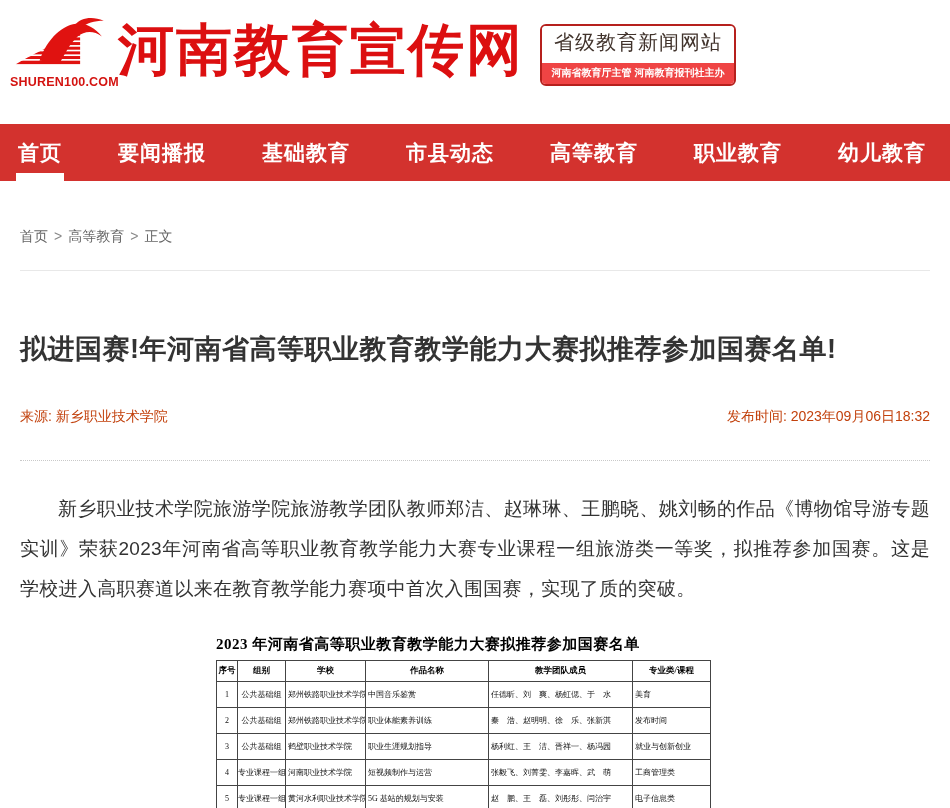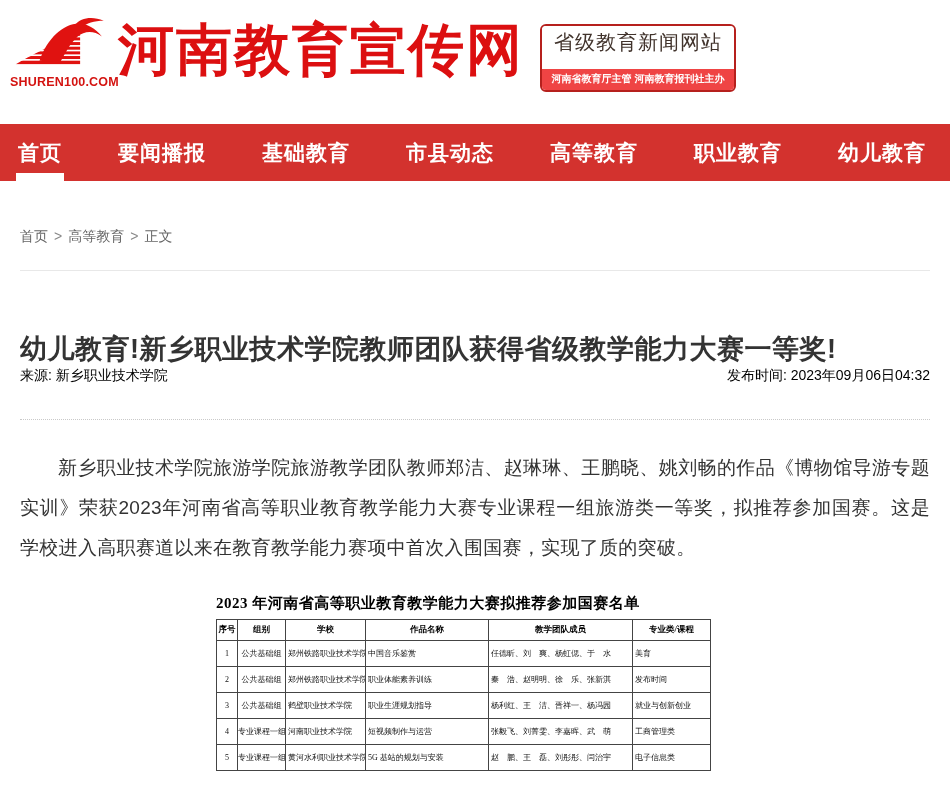--- a/index.html
+++ b/index.html
@@ -8,21 +8,21 @@
   .page { position:relative; width:950px; height:808px; overflow:hidden; background:#fff; }
 
   
   .site-header { height:124px; background:#fff; }
   .logo-row { display:flex; align-items:flex-start; padding:16px 0 0 10px; }
   .logo-block { width:100px; text-align:center; cursor:pointer; }
   .logo-domain { font-size:12.5px; font-weight:bold; color:#d41411; letter-spacing:.2px; margin-top:1px; }
   .site-title { font-family:"Liberation Serif", serif; font-size:56px; font-weight:900; color:#dc0f10;
                 line-height:1; margin:6px 0 0 8px; letter-spacing:2px; white-space:nowrap; }
   .badge { margin:8px 0 0 16px; border:2px solid #b6201d; border-radius:6px; overflow:hidden; flex:0 0 auto; }
-  .badge-top { background:#fff; padding:3px 12px 13px; font-family:"Liberation Serif", serif;
+  .badge-top { background:#fff; padding:3px 12px 7px; font-family:"Liberation Serif", serif;
                font-size:20px; color:#41332c; text-align:left; letter-spacing:1px; white-space:nowrap; }
   .badge-bottom { background:#ef4444; color:#fff; font-size:10px; font-weight:bold;
                   padding:3px 6px 4px; text-align:center; white-space:nowrap; }
 
   
   .main-nav { background:#d3322e; height:57px; display:flex; justify-content:space-between;
               align-items:stretch; padding:0 24px 0 18px; }
   .nav-item { position:relative; display:flex; align-items:center; color:#fff; font-size:21px;
               font-weight:bold; text-decoration:none; letter-spacing:1px; cursor:pointer; }
   .nav-item.active::after { content:""; position:absolute; left:50%; bottom:0; transform:translateX(-50%);
@@ -30,21 +30,21 @@
 
   
   .breadcrumb { margin:47px 20px 12px; font-size:14px; color:#666; }
   .bc-item { color:#666; text-decoration:none; cursor:pointer; }
   .bc-sep { color:#888; margin:0 6px; }
   .divider { border-bottom:1px solid #e8e8e8; margin:24px 20px 0; }
 
   
   .article { padding:0 20px; }
   .article-title { margin-top:60px; font-size:27px; font-weight:bold; color:#333; letter-spacing:.5px; }
-  .meta-row { display:flex; justify-content:space-between; font-size:14px; color:#000000; }
+  .meta-row { display:flex; justify-content:space-between; margin-top:41px; font-size:14px; color:#c2410c; }
   .dotted { border-bottom:1px dotted #c9c9c9; margin-top:34px; }
   .body-text { margin-top:28px; font-size:19px; color:#333; line-height:40px; text-align:justify;
                text-indent:2em; letter-spacing:.3px; }
 
   
   .table-figure { margin:25px 0 0 196px; width:496px; font-family:"Liberation Serif", serif; color:#000; }
   .table-title { text-align:left; font-size:15px; font-weight:bold; letter-spacing:.5px; line-height:20px; }
   .doc-table { border-collapse:collapse; table-layout:fixed; width:494px; margin-top:6px; }
   .doc-table th, .doc-table td { border:1px solid #444; overflow:hidden; white-space:nowrap; }
   .doc-table thead th { height:21px; font-size:8.5px; font-weight:bold; text-align:center;border-radius:7px; }
@@ -96,24 +96,24 @@
       <a class="nav-item">市县动态</a>
       <a class="nav-item">高等教育</a>
       <a class="nav-item">职业教育</a>
       <a class="nav-item">幼儿教育</a>
     </nav>
 
   <div class="breadcrumb"><a class="bc-item">首页</a><span class="bc-sep">&gt;</span><a class="bc-item">高等教育</a><span class="bc-sep">&gt;</span><a class="bc-item">正文</a></div>
   <div class="divider"></div>
 
   <div class="article">
-    <h1 class="article-title">幼儿教育!新乡职业技术学院教师团队获得省级教学能力大赛一等奖!</h1>
+    <h1 class="article-title">拟进国赛!年河南省高等职业教育教学能力大赛拟推荐参加国赛名单!</h1>
     <div class="meta-row">
       <span>来源: 新乡职业技术学院</span>
-      <span>发布时间: 2023年09月06日04:32</span>
+      <span>发布时间: 2023年09月06日18:32</span>
     </div>
     <div class="dotted"></div>
     <p class="body-text">新乡职业技术学院旅游学院旅游教学团队教师郑洁、赵琳琳、王鹏晓、姚刘畅的作品《博物馆导游专题实训》荣获2023年河南省高等职业教育教学能力大赛专业课程一组旅游类一等奖，拟推荐参加国赛。这是学校进入高职赛道以来在教育教学能力赛项中首次入围国赛，实现了质的突破。</p>
 
     <figure class="table-figure">
       <div class="table-title">2023 年河南省高等职业教育教学能力大赛拟推荐参加国赛名单</div>
       <table class="doc-table">
         <colgroup>
           <col style="width:21px">
             <col style="width:48px">

